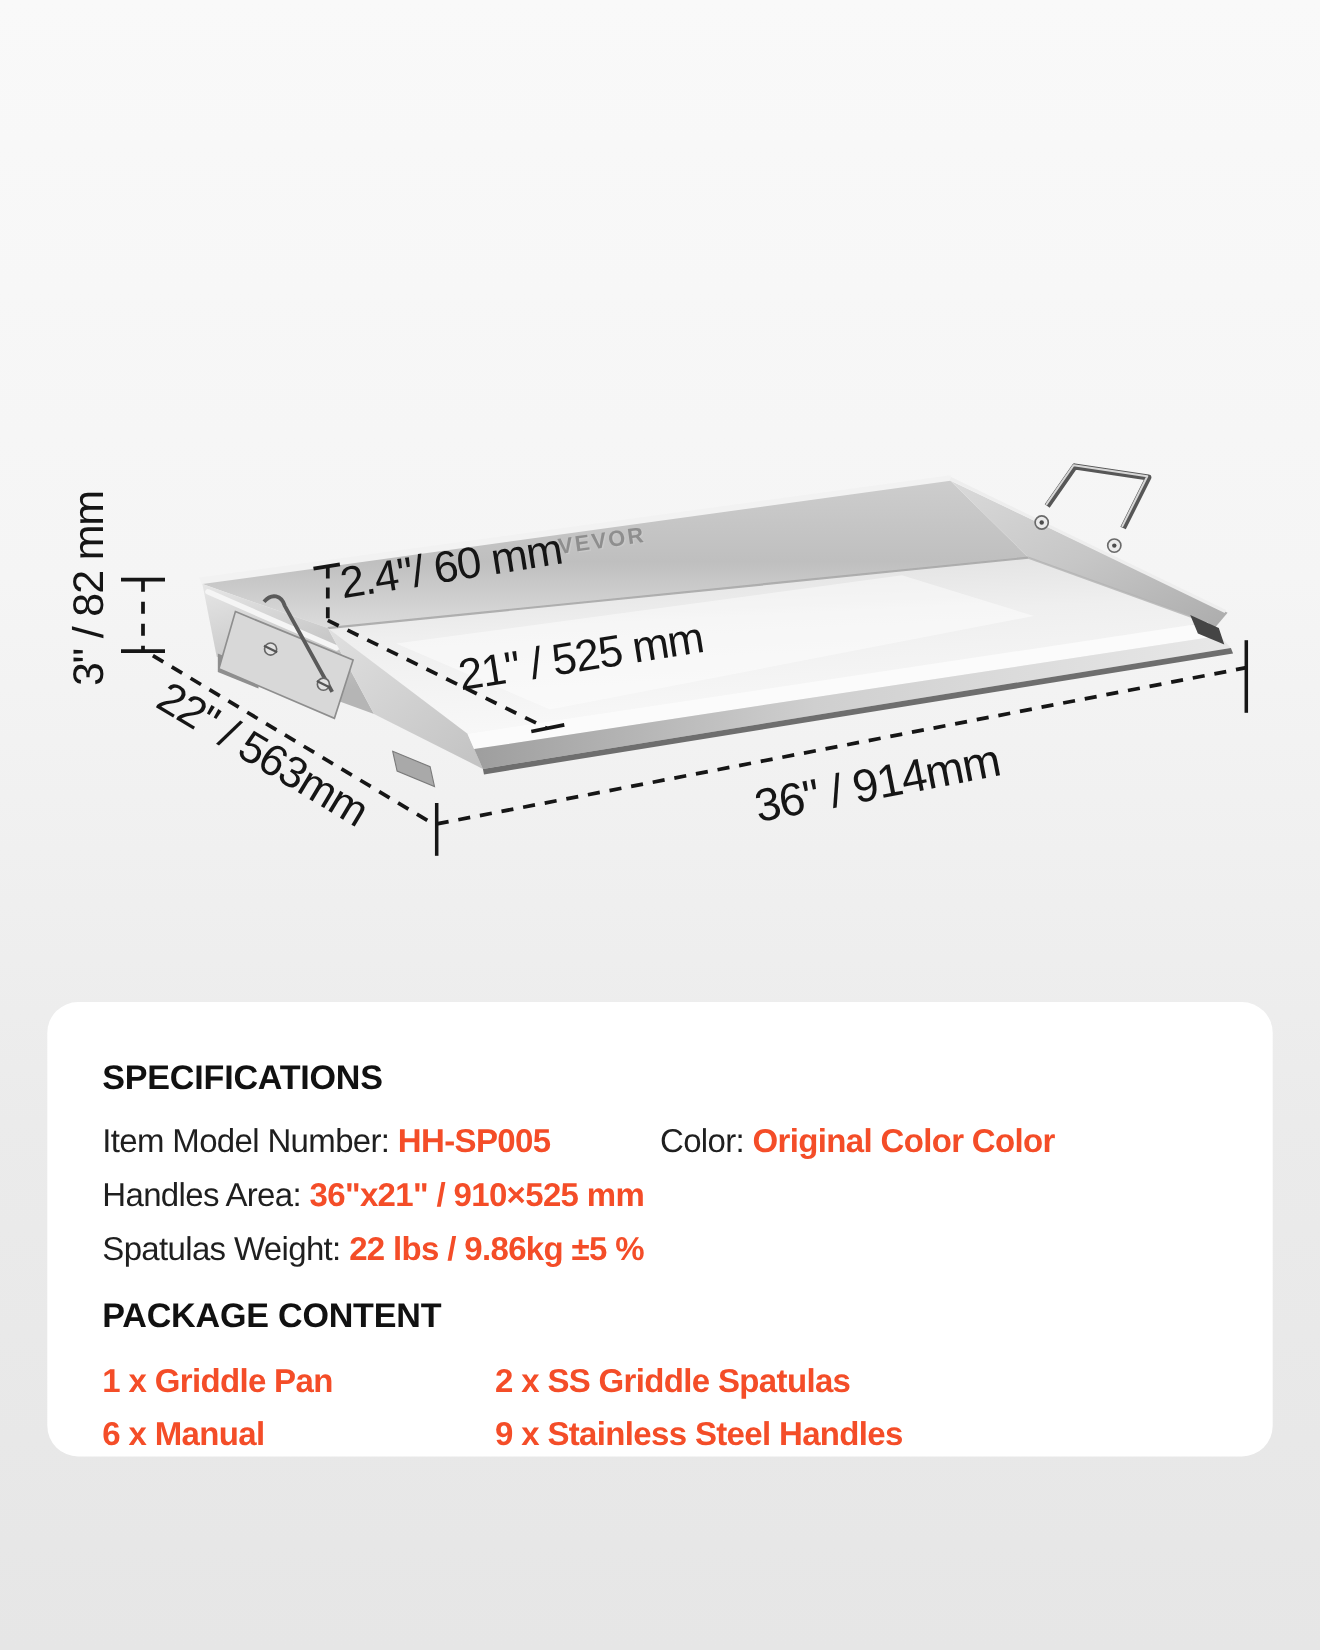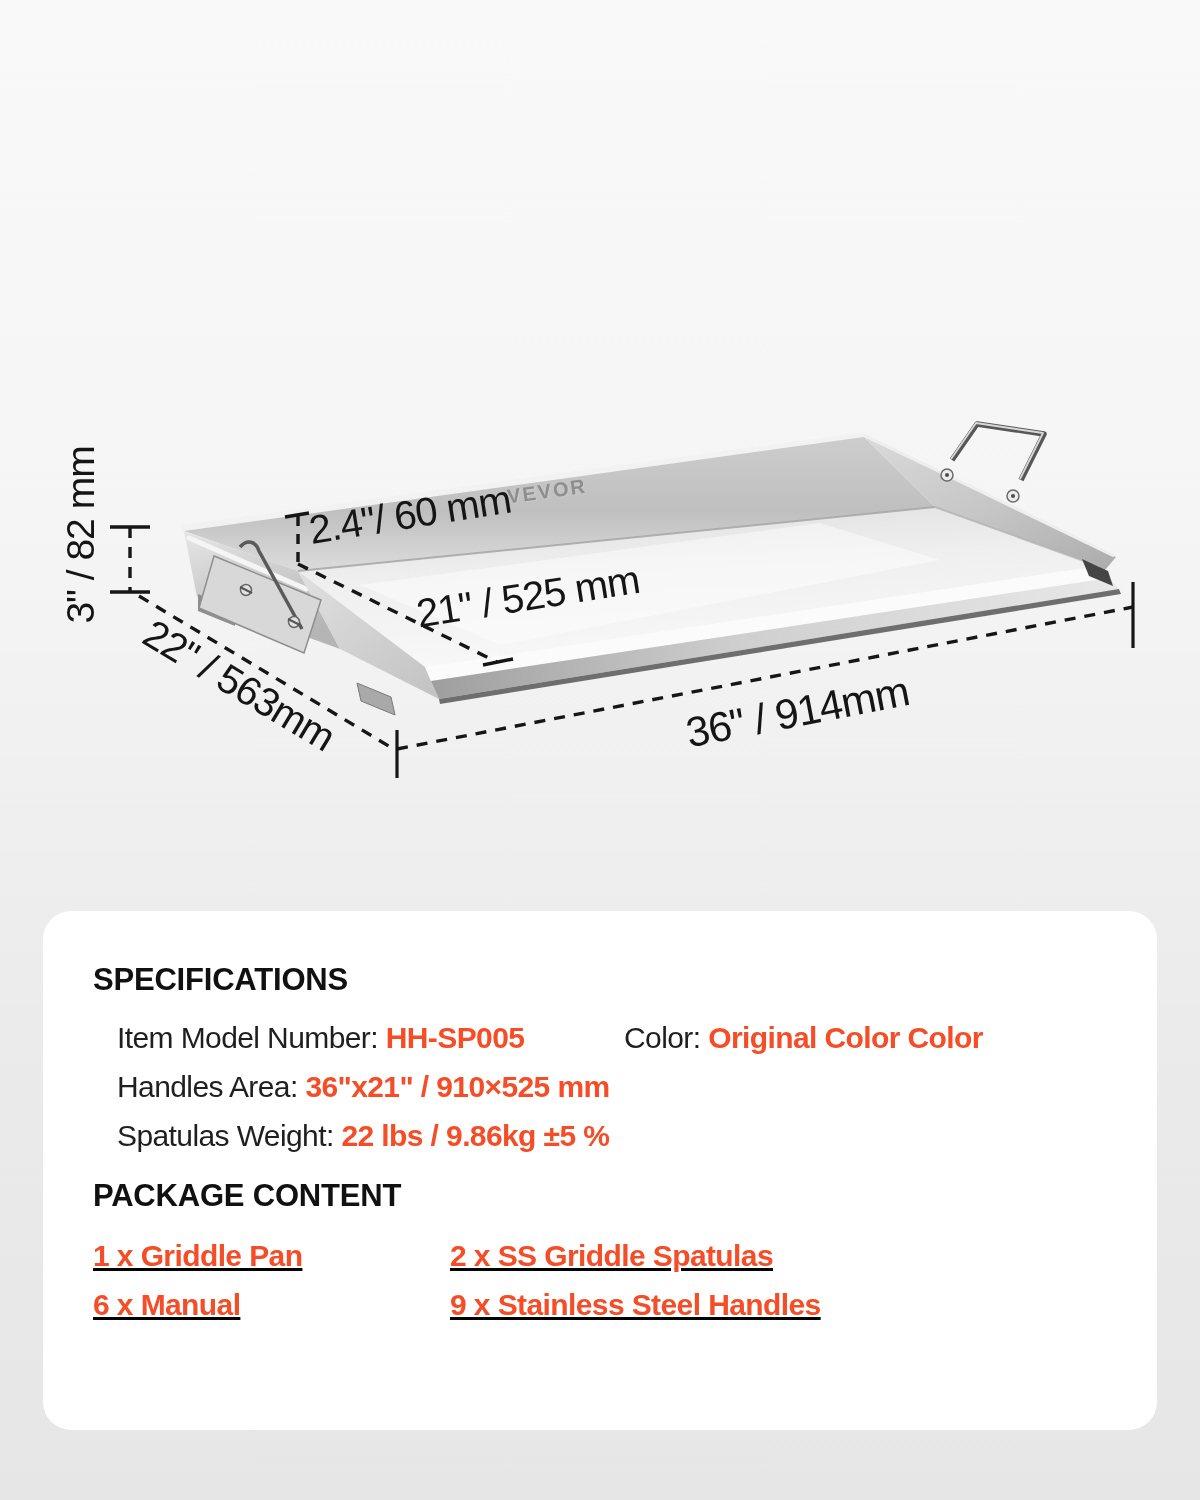--- a/index.html
+++ b/index.html
@@ -8,36 +8,36 @@
     background:linear-gradient(180deg,#f9f9f9 0%,#f5f5f5 35%,#ebebeb 68%,#e6e6e6 100%);
     font-family:"Liberation Sans",sans-serif;
   }
   .diagram{position:absolute;left:0;top:0;}
   .diagram text{font-family:"Liberation Sans",sans-serif;}
   .dim-label{font-size:40px;font-weight:500;fill:#151515;letter-spacing:-1px;}
   .dim-label.big{font-size:42px;}
   .dim-label.small{font-size:39px;}
   .logo-emboss{font-size:20px;font-weight:bold;letter-spacing:2px;}
   .card{
-    position:absolute;left:43px;top:911px;width:1114px;height:519px;
+    position:absolute;left:43px;top:911px;width:1114px;height:413px;
     background:#ffffff;border-radius:28px;box-sizing:border-box;
     padding:51px 48px 0 50px;
   }
   .sec-title{
     margin:0;font-size:31px;line-height:35px;font-weight:bold;color:#111111;
     letter-spacing:-0.2px;
   }
-  .spec-block{margin-top:16px;margin-left:24px;}
+  .spec-block{margin-top:16px;}
   .line{display:flex;font-size:30px;line-height:49px;color:#1f1f1f;letter-spacing:-0.6px;white-space:pre;}
   .cell{margin:0;white-space:pre;}
   .w-spec{width:507px;}
   .w-pkg{width:357px;}
   .val{font-weight:bold;color:var(--accent);}
   .pkg-title{margin-top:18px;}
-  .pkg-block{margin-top:18px;text-decoration:underline;}
+  .pkg-block{margin-top:18px;}
   .pkg-block .line{font-weight:bold;color:var(--accent);}
 </style>
 </head>
 <body>
 
 <div class="page" style="--accent:#F44D28;">
 
   <svg class="diagram" width="1200" height="910" viewBox="0 0 1200 910">
     <defs>
       <linearGradient id="gBack" x1="0" y1="0" x2="0" y2="1">

